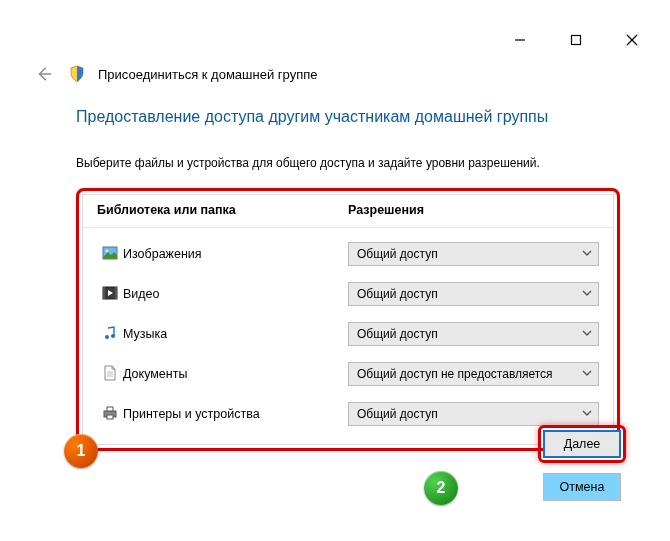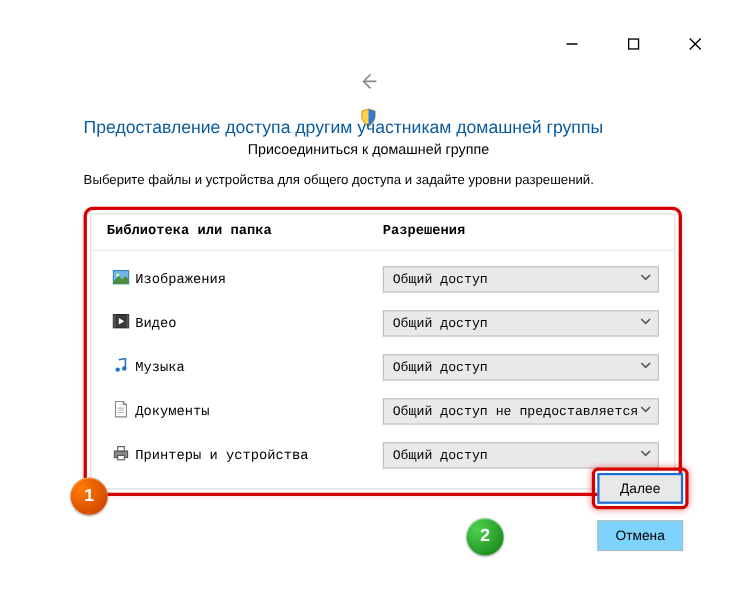--- a/index.html
+++ b/index.html
@@ -33,21 +33,20 @@
 
   
   .header {
     position: absolute;
     top: 62px;
     left: 32px;
     right: 32px;
     display: flex;
     align-items: center;
     gap: 12px;
-    flex-direction: column;
   }
   .backarrow {
     width: 24px; height: 24px;
     display: flex; align-items: center; justify-content: center;
     color: #888;
   }
   .backarrow svg { width: 18px; height: 18px; stroke: #888; stroke-width: 1.6; fill: none; }
   .shield {
     width: 18px; height: 18px;
     display: inline-flex; align-items:center; justify-content:center;
@@ -76,21 +75,20 @@
     margin-bottom: 18px;
     margin-top: 30px;
   }
 
   
   .highlight-box {
     border: 3px solid #d40000;
     border-radius: 8px;
     padding: 0;
     position: relative;
-    font-family: Liberation Mono, monospace;
   }
   .highlight-box::after {
     content: "";
     position: absolute;
     inset: 0;
     box-shadow: 0 0 6px rgba(212,0,0,0.45);
     border-radius: 8px;
     pointer-events: none;
   }
 

